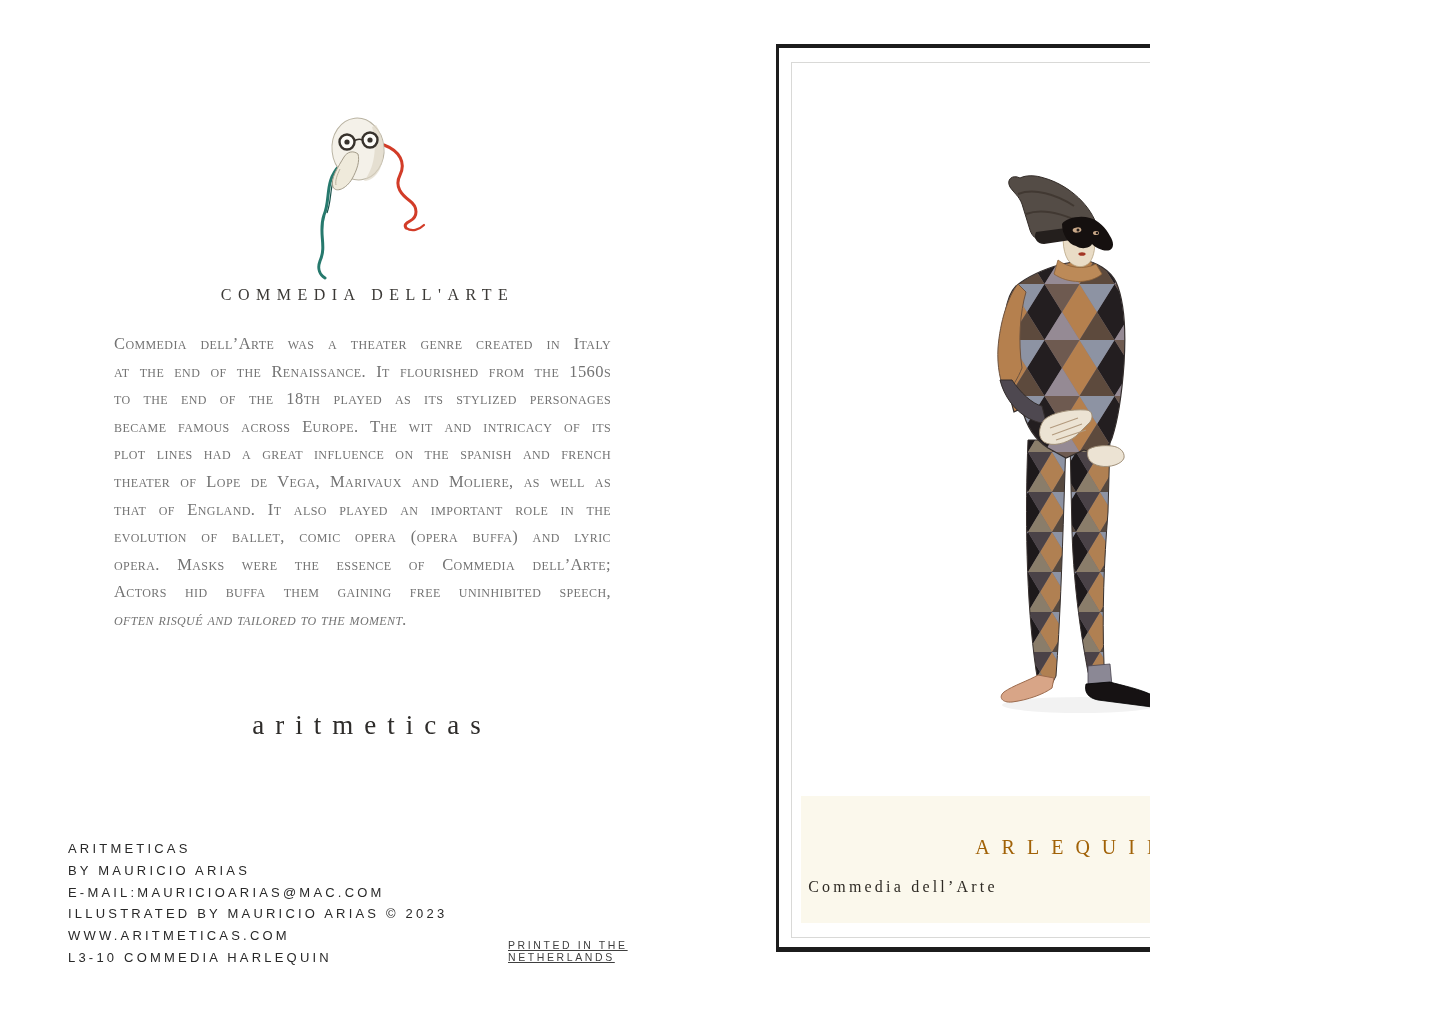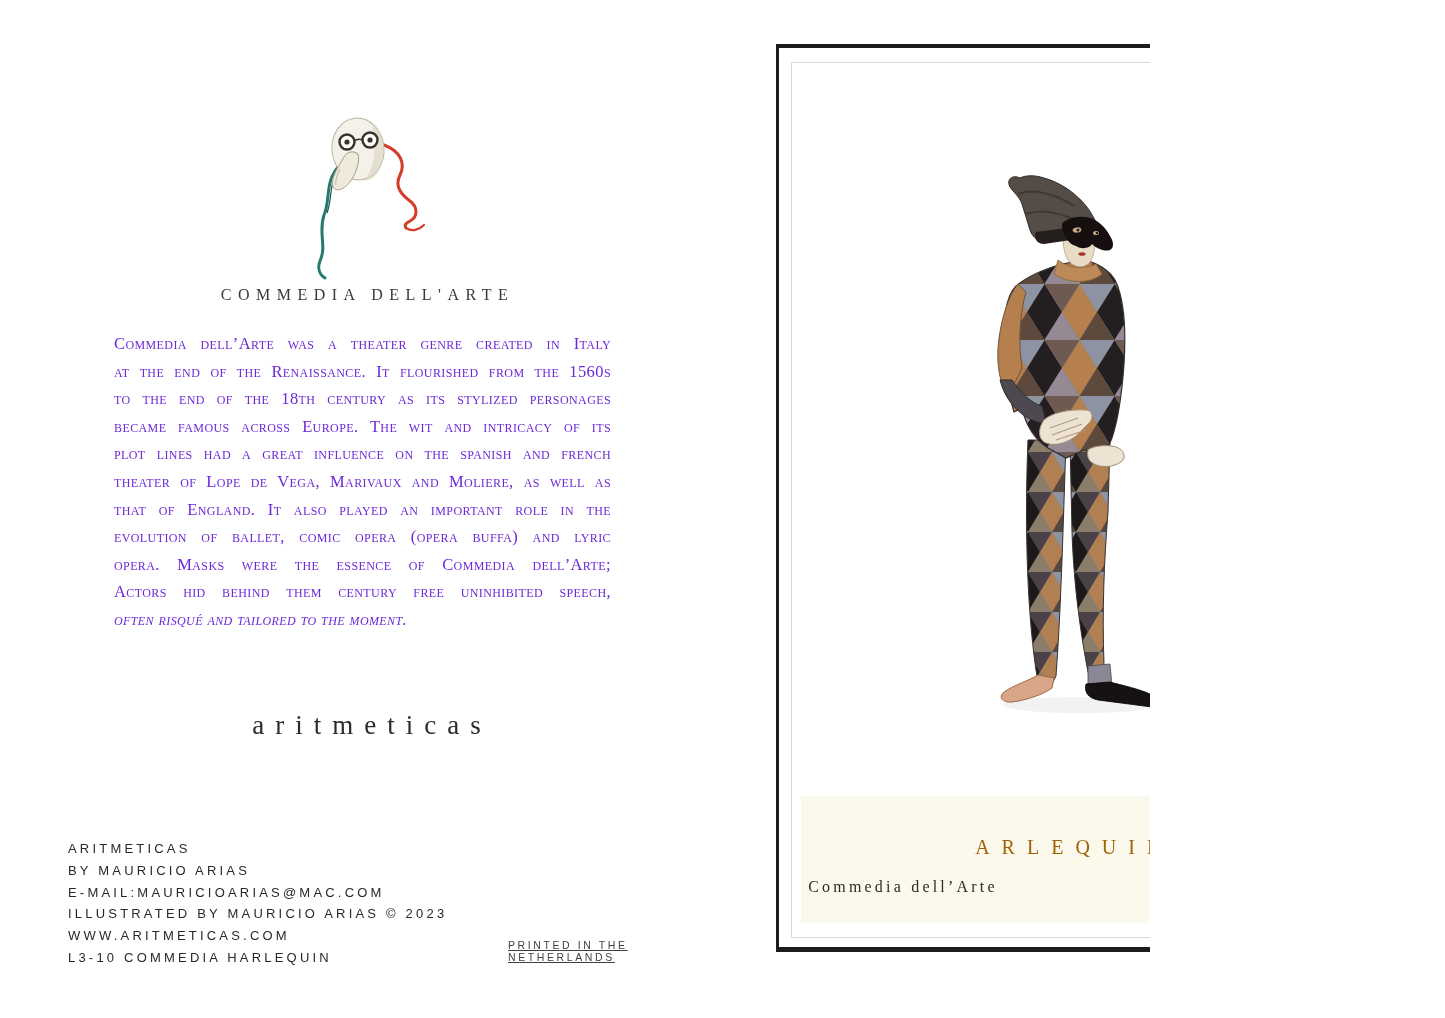--- a/index.html
+++ b/index.html
@@ -8,21 +8,21 @@
     font-family:"Liberation Serif","DejaVu Serif",serif;color:#3b3936;
   }
   
   .back-panel{position:absolute;left:0;top:0;width:722px;height:1018px;}
   .mask-art{position:absolute;left:300px;top:107px;width:160px;height:175px;}
   .back-heading{
     position:absolute;left:0;top:286px;width:722px;text-align:center;
     font-size:16px;letter-spacing:6.5px;padding-left:6.5px;color:#3b3936;
   }
   .intro{position:absolute;left:114px;top:330px;width:497px;font-size:16.5px;
-    font-variant:small-caps;letter-spacing:0.4px;line-height:27.6px;color:#6d28d9;}
+    font-variant:small-caps;letter-spacing:0.4px;line-height:27.6px;color:#737373;}
   .intro-line{text-align:justify;text-align-last:justify;}
   .intro-line.final{text-align-last:left;font-style:italic;}
   .brand{
     position:absolute;left:0;top:710px;width:722px;text-align:center;
     font-size:27px;letter-spacing:11px;padding-left:11px;color:#2e2c2a;
   }
   .credits{
     position:absolute;left:68px;top:838px;
     font-family:"Liberation Sans","DejaVu Sans",sans-serif;
     font-size:13px;letter-spacing:3.2px;line-height:21.8px;color:#292929;
@@ -76,28 +76,28 @@
       <path d="M54,34 Q58,31 63,33" stroke="#37322c" stroke-width="1.6" fill="none"></path>
       <circle cx="47" cy="35" r="2.6" fill="#37322c"></circle>
       <circle cx="70" cy="33" r="2.6" fill="#37322c"></circle>
     </svg>
 
     <div class="back-heading">COMMEDIA DELL'ARTE</div>
 
     <div class="intro">
       <div class="intro-line">Commedia dell’Arte was a theater genre created in Italy</div>
       <div class="intro-line">at the end of the Renaissance. It flourished from the 1560s</div>
-      <div class="intro-line">to the end of the 18th century as its stylized personages</div>
+      <div class="intro-line">to the end of the 18th played as its stylized personages</div>
       <div class="intro-line">became famous across Europe. The wit and intricacy of its</div>
       <div class="intro-line">plot lines had a great influence on the spanish and french</div>
       <div class="intro-line">theater of Lope de Vega, Marivaux and Moliere, as well as</div>
       <div class="intro-line">that of England. It also played an important role in the</div>
       <div class="intro-line">evolution of ballet, comic opera (opera buffa) and lyric</div>
       <div class="intro-line">opera. Masks were the essence of Commedia dell’Arte;</div>
-      <div class="intro-line">Actors hid behind them century free uninhibited speech,</div>
+      <div class="intro-line">Actors hid buffa them gaining free uninhibited speech,</div>
       <div class="intro-line final">often risqué and tailored to the moment.</div>
     </div>
 
     <div class="brand">aritmeticas</div>
 
     <div class="credits">
       <div>ARITMETICAS</div>
       <div>BY MAURICIO ARIAS</div>
       <div>E-MAIL:MAURICIOARIAS@MAC.COM</div>
       <div>ILLUSTRATED BY MAURICIO ARIAS © 2023</div>

